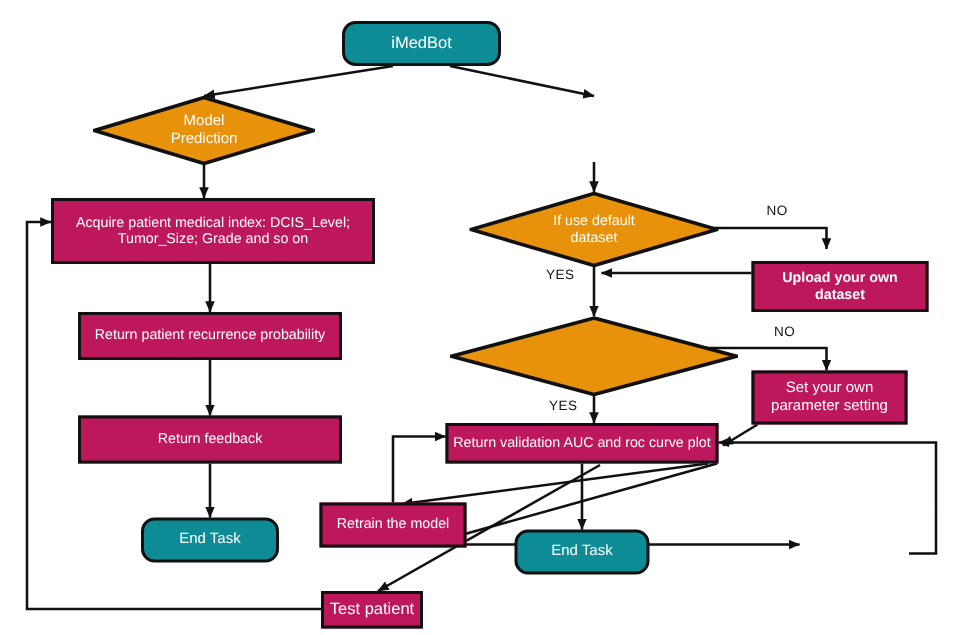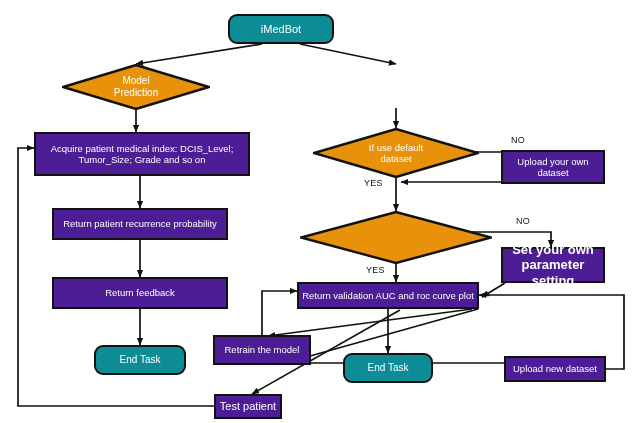--- a/index.html
+++ b/index.html
@@ -2,21 +2,21 @@
 <html><head>
 <meta charset="utf-8">
 <style>
   html,body{margin:0;padding:0;background:#fff;}
   body{width:640px;height:423px;font-family:"Liberation Sans",sans-serif;}
   #canvas{position:relative;width:640px;height:423px;background:#ffffff;overflow:hidden;}
   svg#wires{position:absolute;left:0;top:0;width:640px;height:423px;}
 
   .node{position:absolute;box-sizing:border-box;display:flex;align-items:center;
         justify-content:center;text-align:center;color:#ffffff;line-height:1.18;}
-  .rect{background:#4c1d95;border:2px solid #111111;}
+  .rect{background:#be185d;border:2px solid #111111;}
   .round{background:#0D8C96;border:2px solid #111111;border-radius:9px;}
   .diamond{color:#fff;background:transparent;border:none;}
   .diamond .dshape{position:absolute;left:0;top:0;width:100%;height:100%;
         background:#E8920C;border:0;
         clip-path:polygon(50% 0%,100% 50%,50% 100%,0% 50%);}
   .diamond .dstroke{position:absolute;left:0;top:0;width:100%;height:100%;}
   .diamond .dlabel{position:relative;z-index:3;padding:0 6px;}
   .edge-label{position:absolute;color:#111;font-size:9px;letter-spacing:.3px;
         background:transparent;}
 </style>
@@ -115,49 +115,46 @@
     </span>
   </div>
 
   <div class="node diamond" style="left:300px;top:211px;width:192px;height:53px;font-size:9.5px;">
     <span class="dshape"></span>
     <svg class="dstroke" viewBox="0 0 192 53" preserveAspectRatio="none">
       <polygon points="96,1 191,26.5 96,52 1,26.5" fill="none" stroke="#111111" stroke-width="2.4"></polygon>
     </svg>
   </div>
 
-  <div class="node rect" style="left:501px;top:150px;width:104px;height:34px;font-size:9.5px;">
+  <div class="node rect" style="left:501px;top:174px;width:118px;height:34px;font-size:9.5px;font-weight:bold;">
     <span>
       <span>Upload your own</span><br>
       <span>dataset</span>
     </span>
   </div>
 
-  <div class="node rect" style="left:501px;top:247px;width:104px;height:36px;font-size:13px;font-weight:bold;">
+  <div class="node rect" style="left:501px;top:247px;width:104px;height:36px;font-size:10px;">
     <span>
       <span>Set  your own</span><br>
       <span>parameter setting</span>
     </span>
   </div>
 
   <div class="node rect" style="left:297px;top:282px;width:182px;height:27px;font-size:9.5px;">
     <span>Return validation AUC and roc curve plot</span>
   </div>
 
   <div class="node rect" style="left:213px;top:335px;width:98px;height:30px;font-size:9.5px;">
     <span>Retrain the model</span>
   </div>
 
   <div class="node round" style="left:343px;top:353px;width:90px;height:30px;font-size:10px;">
     <span>End Task</span>
   </div>
 
-  <div class="node rect" style="left:504px;top:356px;width:102px;height:26px;font-size:9.5px;">
-    <span>Upload new dataset</span>
-  </div>
 
   <div class="node rect" style="left:214px;top:394px;width:68px;height:25px;font-size:11px;text-align:right;">
     <span>Test patient</span>
   </div>
 
   <div class="edge-label" style="left:511px;top:135px;">NO</div>
   <div class="edge-label" style="left:364px;top:178px;">YES</div>
   <div class="edge-label" style="left:516px;top:216px;">NO</div>
   <div class="edge-label" style="left:366px;top:265px;">YES</div>
 

